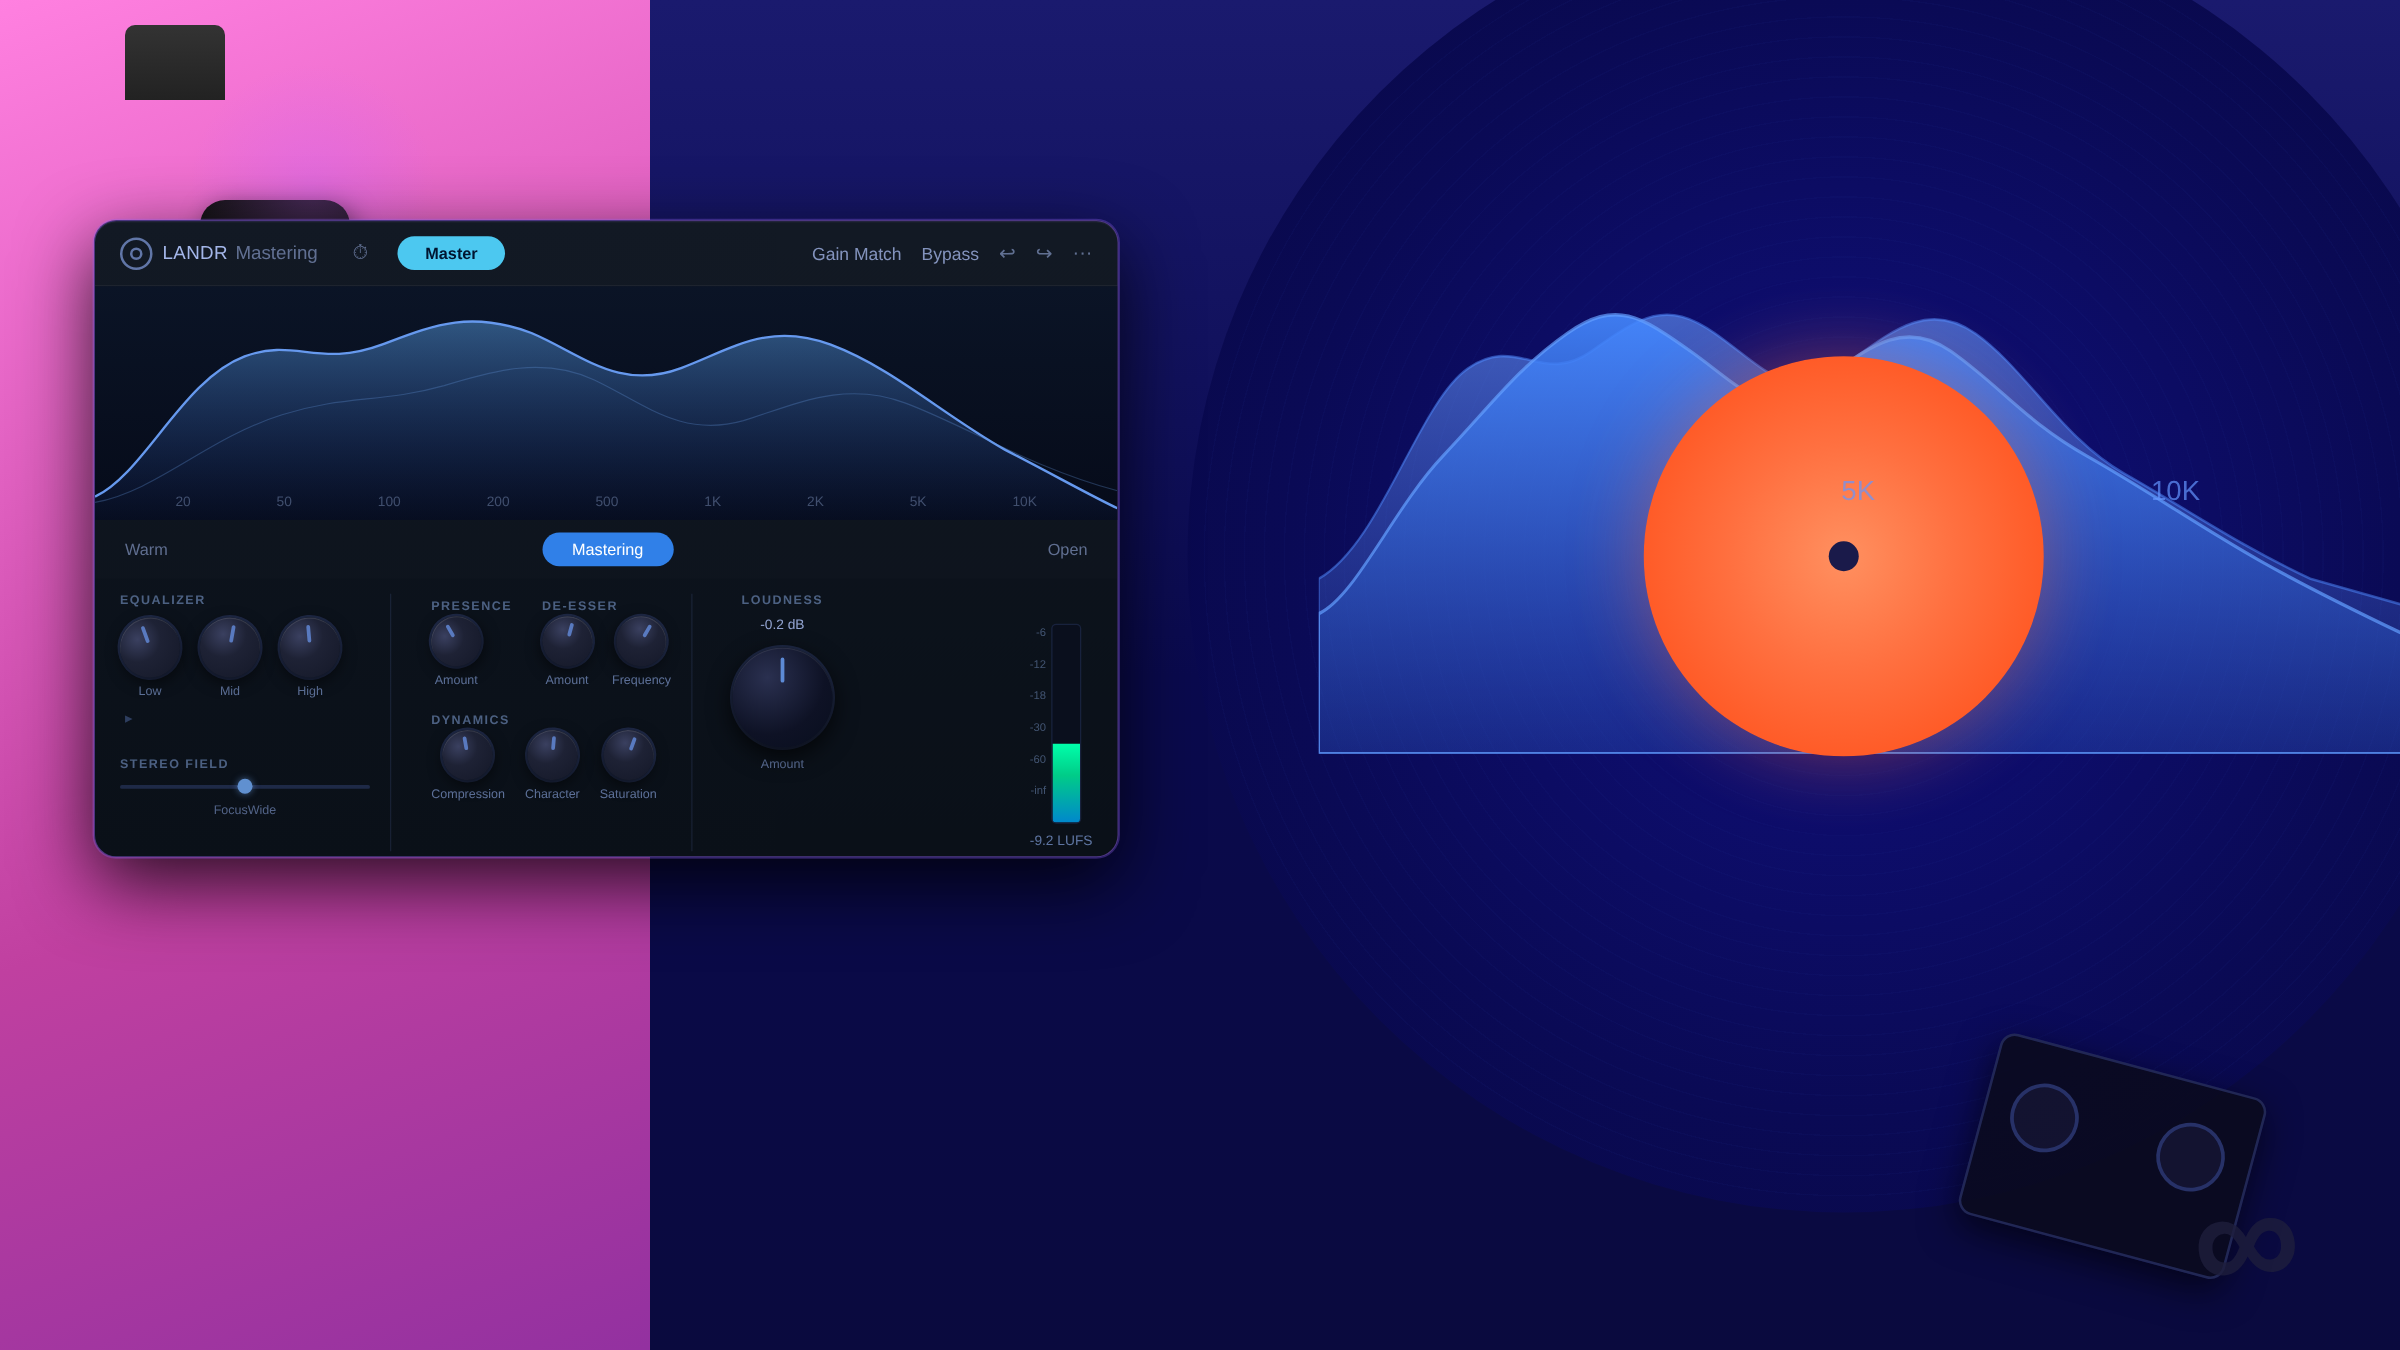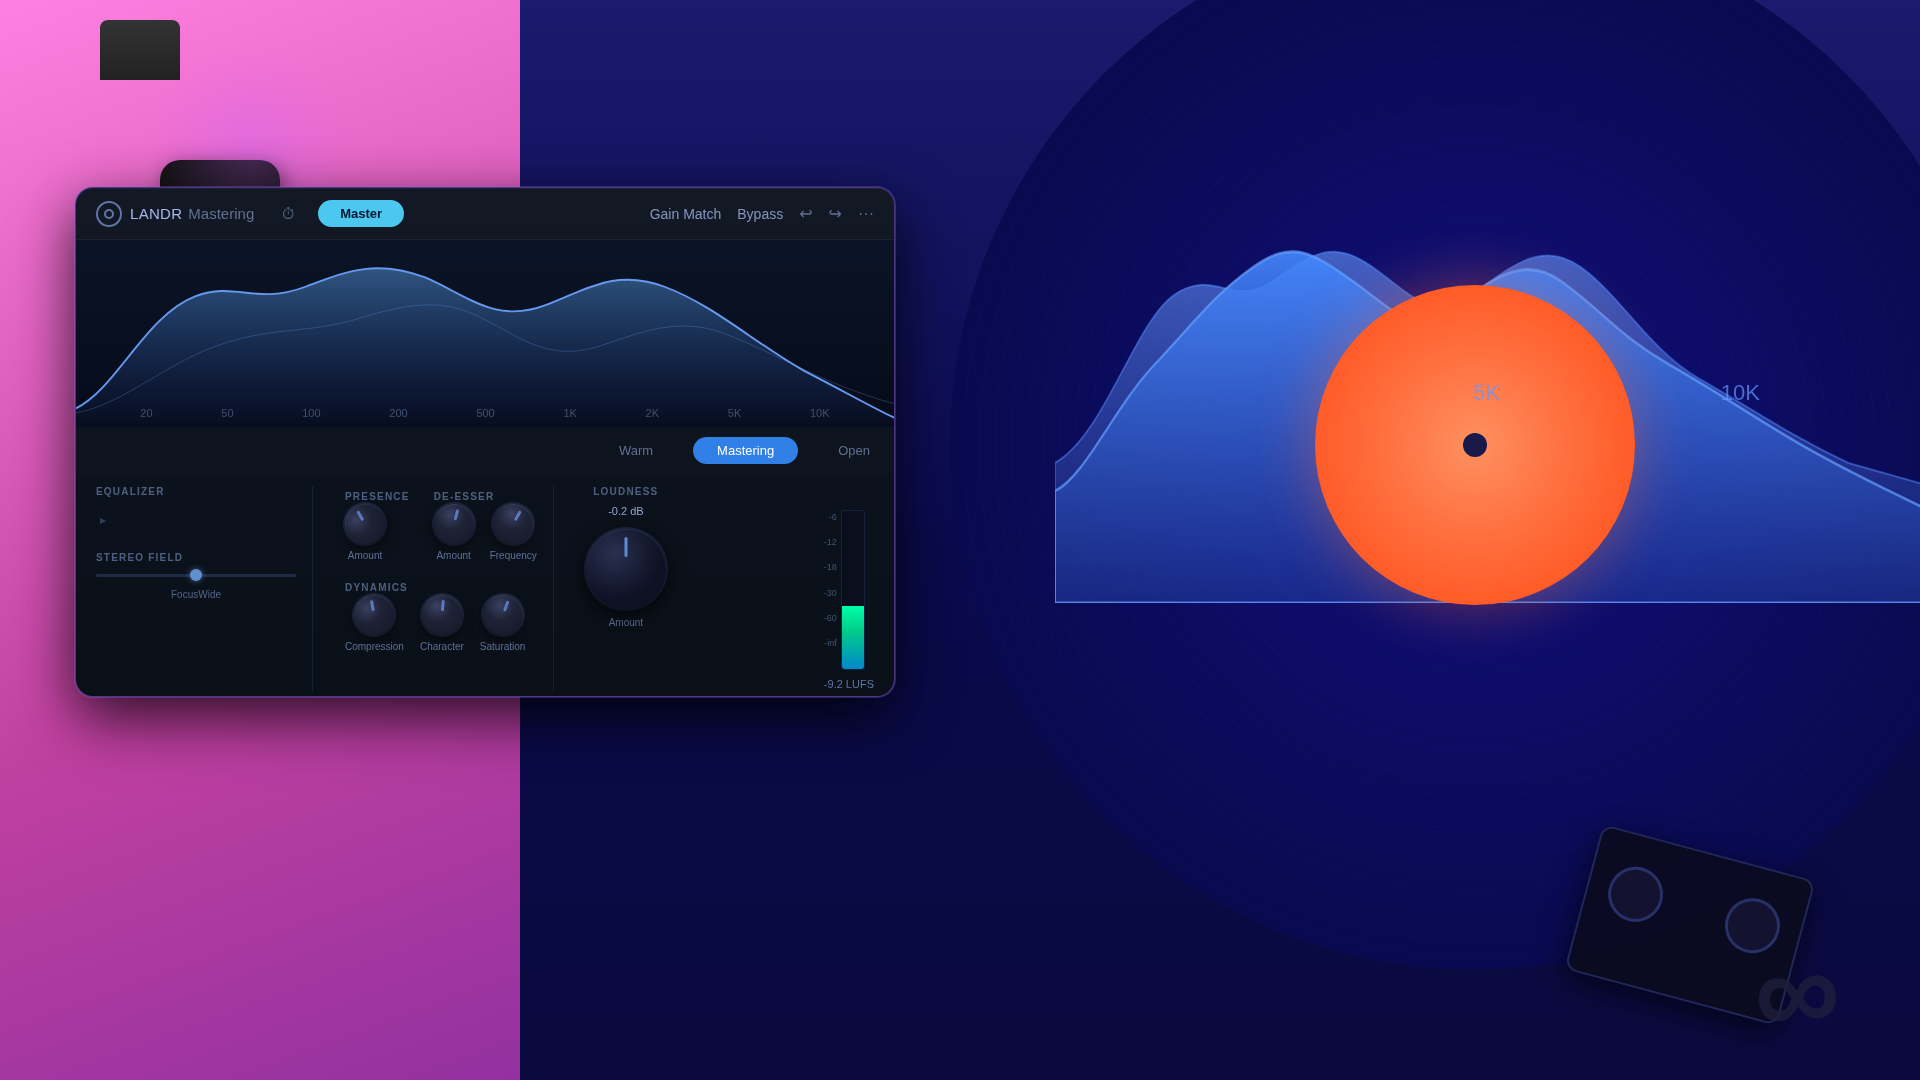--- a/index.html
+++ b/index.html
@@ -115,21 +115,21 @@
       background: linear-gradient(180deg, #333 0%, #222 100%);
       border-radius: 8px 8px 0 0;
       position: absolute;
       top: -60px;
       left: 20px;
     }
 
     
     .plugin-window {
       position: absolute;
-      top: 187px;
+      top: 176px;
       left: 75px;
       width: 820px;
       height: 510px;
       background: linear-gradient(180deg, #0e1520 0%, #0a1018 100%);
       border-radius: 18px;
       border: 1px solid rgba(120, 80, 200, 0.6);
       box-shadow:
         0 0 0 1px rgba(150, 100, 255, 0.3),
         0 20px 60px rgba(0,0,0,0.8),
         inset 0 1px 0 rgba(255,255,255,0.05);
@@ -248,23 +248,23 @@
     }
 
     .eq-freq-label {
       color: rgba(120, 140, 180, 0.5);
       font-size: 11px;
     }
 
     
     .style-buttons {
       display: flex;
-      justify-content: flex-end;
+      justify-content: space-between;
       align-items: center;
-      gap: 16px;
+      gap: 1px;
       padding: 10px 0;
       background: rgba(255,255,255,0.01);
     }
 
     .style-btn {
       background: none;
       border: none;
       color: rgba(150, 170, 220, 0.6);
       font-size: 13px;
       padding: 6px 24px;
@@ -686,20 +686,34 @@
     <div class="style-buttons">
       <button class="style-btn">Warm</button>
       <button class="style-btn active">Mastering</button>
       <button class="style-btn">Open</button>
     </div>
 
     <div class="controls-area">
 
       <div class="ctrl-section">
         <span class="section-label">EQUALIZER</span>
+        <div class="knobs-row">
+          <div class="knob-container">
+            <div class="knob" style="transform: rotate(-20deg)"></div>
+            <span class="knob-label">Low</span>
+          </div>
+          <div class="knob-container">
+            <div class="knob" style="transform: rotate(10deg)"></div>
+            <span class="knob-label">Mid</span>
+          </div>
+          <div class="knob-container">
+            <div class="knob" style="transform: rotate(-5deg)"></div>
+            <span class="knob-label">High</span>
+          </div>
+        </div>
 
         <div style="display:flex; align-items:center; margin-top:4px;">
           <span class="section-arrow">▸</span>
         </div>
 
         <div class="stereo-field-section" style="margin-top: 16px;">
           <span class="section-label">STEREO FIELD</span>
           <div class="stereo-slider-container">
             <div class="stereo-slider-track">
               <div class="stereo-slider-thumb"></div>

